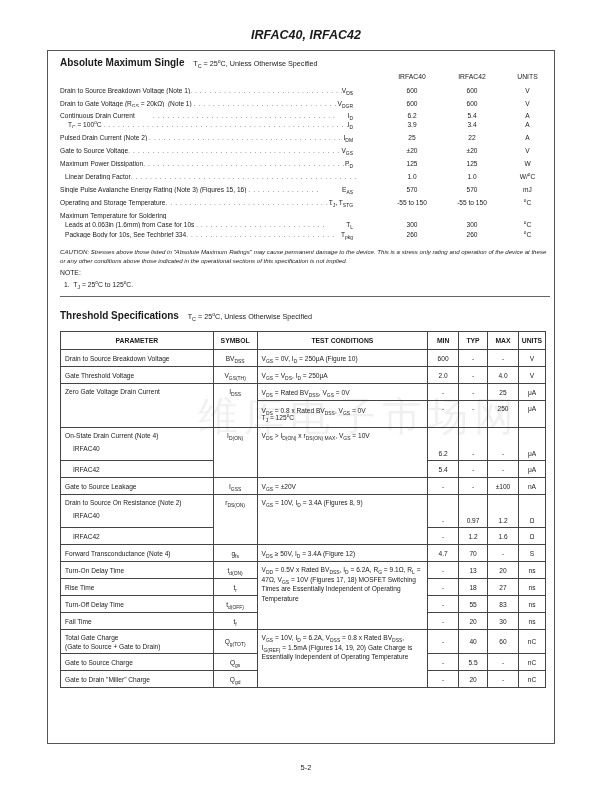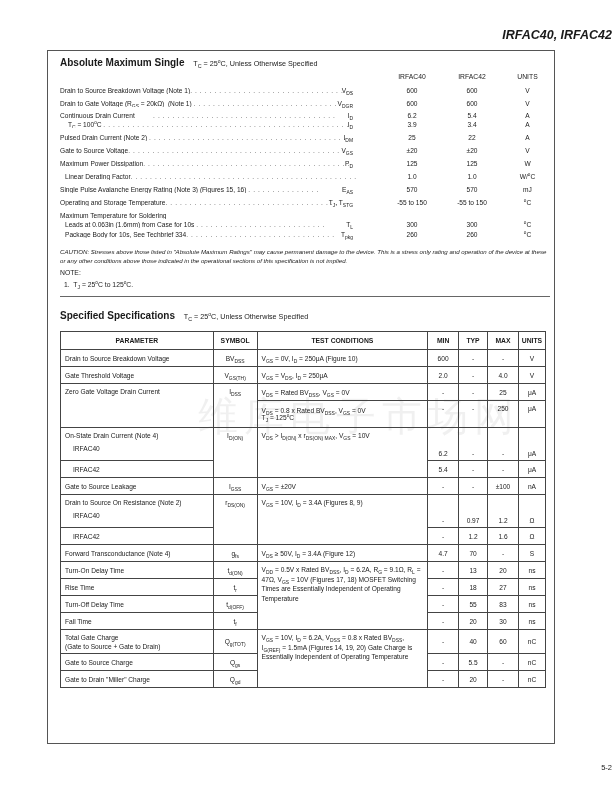--- a/index.html
+++ b/index.html
@@ -1,17 +1,17 @@
 <!DOCTYPE html>
 <html><head>
 <meta charset="utf-8">
 <style>
   html, body { margin:0; padding:0; background:#fff; }
   body { width:612px; height:792px; position:relative; font-family:"Liberation Sans", sans-serif; color:#1a1a1a; overflow:hidden; }
-  .doc-title { position:absolute; top:28px; left:0; width:612px; text-align:right; font-weight:bold; font-style:italic; font-size:12.5px; }
+  .doc-title { position:absolute; top:28px; left:0; width:612px; text-align:center; font-weight:bold; font-style:italic; font-size:12.5px; }
   .frame { position:absolute; left:47px; top:50px; width:508px; height:694px; border:1.3px solid #555; box-sizing:border-box; }
   .sec-title { position:absolute; font-weight:bold; font-size:10px; }
   .sec-sub { font-weight:normal; font-size:7.2px; margin-left:6px; }
   .amr { position:absolute; left:12px; top:22px; width:485px; font-size:6.6px; }
   .amr-head { position:absolute; font-size:6.8px; }
   .amr-row { position:absolute; left:0; width:485px; height:10px; }
   .amr-label { position:absolute; left:0; white-space:nowrap; overflow:hidden; }
   .amr-label.indent { left:8px; }
   .amr-label.indent2 { left:5px; }
   .dots { color:#555; letter-spacing:0.6px; }
@@ -24,21 +24,21 @@
   .caution { position:absolute; left:12px; top:196px; width:490px; font-style:italic; font-size:6.1px; line-height:9px; }
   .note { position:absolute; left:12px; font-size:6.8px; }
   .divider { position:absolute; left:12px; width:490px; height:0; border-top:1.3px solid #666; }
   table.es { position:absolute; left:12px; top:280px; width:486px; border-collapse:collapse; font-size:6.6px; }
   table.es th { border:1.2px solid #444; font-weight:bold; height:15px; font-size:6.8px; }
   table.es td { border-left:1.2px solid #444; border-right:1.2px solid #444; border-top:1.2px solid #444; border-bottom:1.2px solid #444; padding:0 4px; height:16px; vertical-align:middle; }
   table.es td.c { text-align:center; padding:0; }
   table.es td.top { vertical-align:top; padding-top:4px; }
   table.es td.sub1 { padding-left:12px; }
   .watermark { position:absolute; left:150px; top:338px; font-size:40px; color:rgba(0,0,0,0.06); letter-spacing:6px; pointer-events:none; font-family:Liberation Serif, serif; }
-  .page-num { position:absolute; top:763px; left:0; width:612px; text-align:right; font-size:7.5px; }
+  .page-num { position:absolute; top:763px; left:0; width:612px; text-align:center; font-size:7.5px; }
 </style>
 </head>
 <body>
 
 <div class="doc-title">IRFAC40, IRFAC42</div>
 
 <div class="frame">
 
   <div class="sec-title" style="left:12px;top:6px;">
     <span>Absolute Maximum Single</span>
@@ -137,21 +137,21 @@
       <span class="amr-u"><sup>o</sup>C</span>
     </div>
   </div>
 
   <div class="caution">CAUTION: Stresses above those listed in "Absolute Maximum Ratings" may cause permanent damage to the device. This is a stress only rating and operation of the device at these or any other conditions above those indicated in the operational sections of this specification is not implied.</div>
   <div class="note" style="top:218px;">NOTE:</div>
   <div class="note" style="top:230px;left:16px;">1.&nbsp; T<sub>J</sub> = 25<sup>o</sup>C to 125<sup>o</sup>C.</div>
   <div class="divider" style="top:245px;"></div>
 
   <div class="sec-title" style="left:12px;top:259px;">
-    <span>Specified Specifications</span>
+    <span>Threshold Specifications</span>
     <span class="sec-sub">T<sub>C</sub> = 25<sup>o</sup>C, Unless Otherwise Specified</span>
   </div>
 
   <div class="watermark">维库电子市场网</div>
 
   <table class="es">
     <colgroup>
       <col style="width:153px">
         <col style="width:44px">
         <col style="width:171px">

